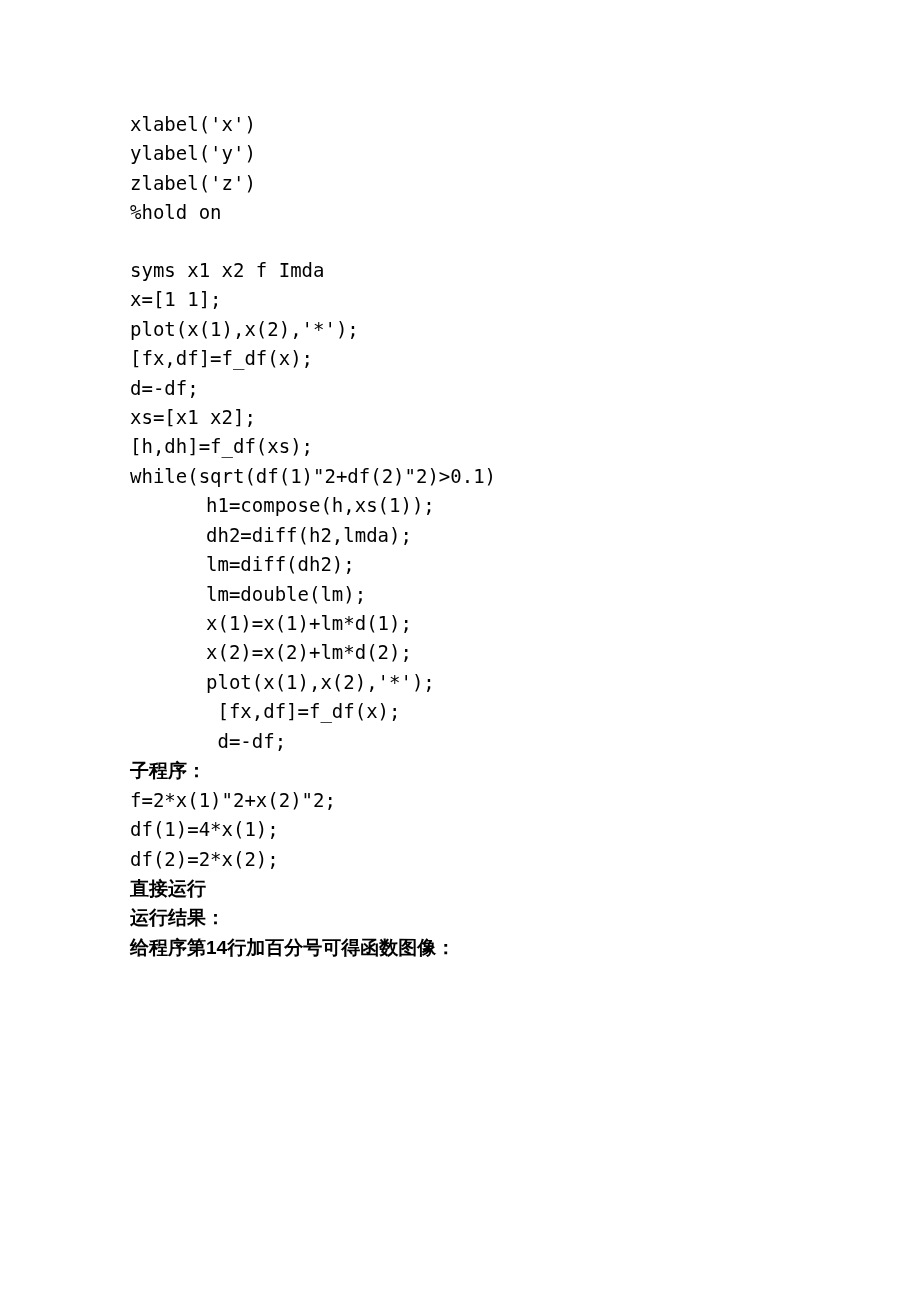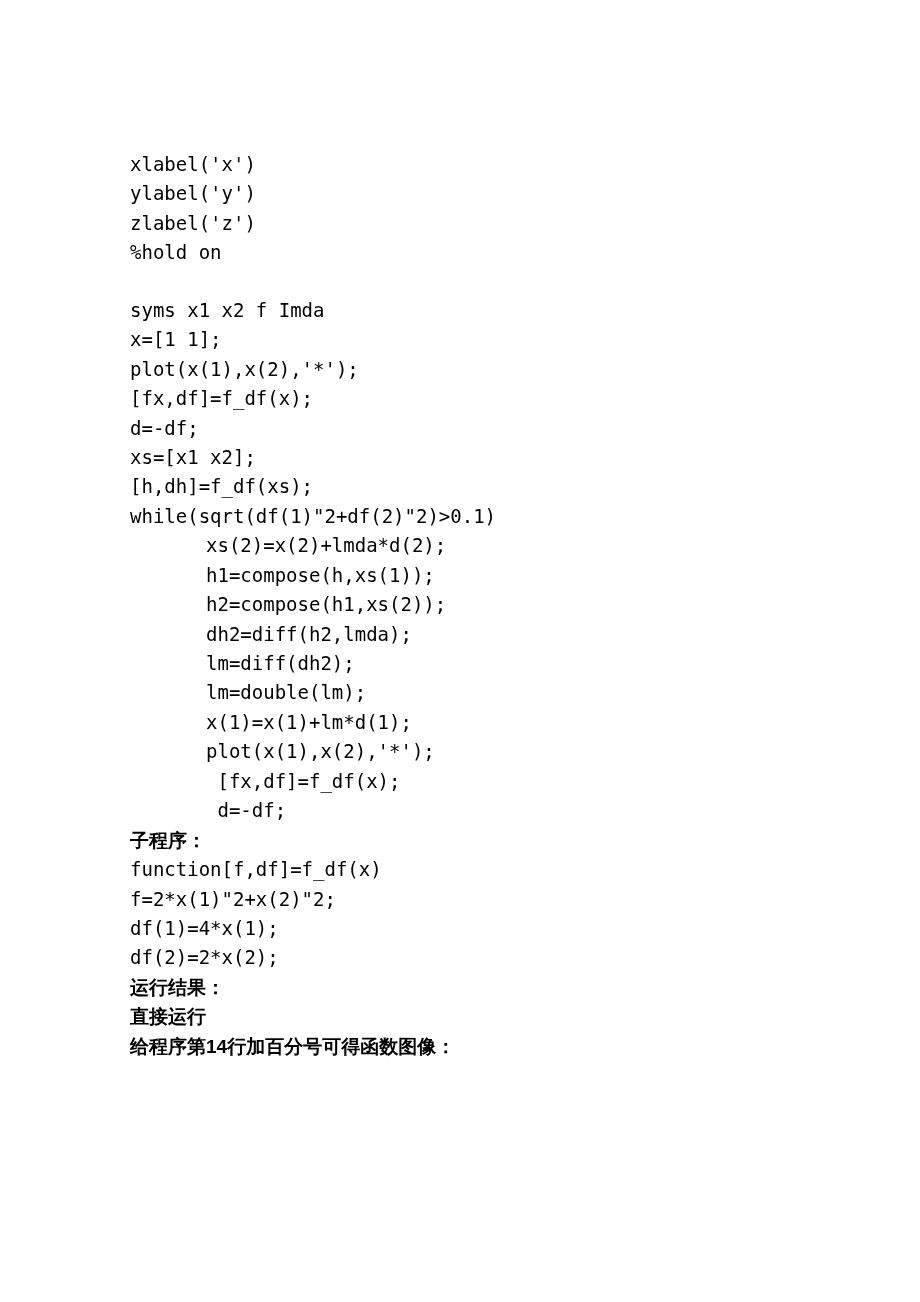--- a/index.html
+++ b/index.html
@@ -7,21 +7,20 @@
       padding: 0;
       background: #ffffff;
       font-family: "SimSun", "宋体", serif;
       width: 920px;
     }
     .page {
       padding: 110px 130px 100px 130px;
       font-size: 19px;
       line-height: 1.55;
       color: #000000;
-      margin-top: 40px;
     }
     .code-line {
       font-family: Consolas, monospace;
       white-space: pre;
       font-size: 19px;
     }
     .indent {
       padding-left: 76px;
     }
     .blank-line {
@@ -42,31 +41,29 @@
   <div class="code-line">%hold on</div>
   <div class="blank-line"></div>
   <div class="code-line">syms x1 x2 f Imda</div>
   <div class="code-line">x=[1 1];</div>
   <div class="code-line">plot(x(1),x(2),'*');</div>
   <div class="code-line">[fx,df]=f_df(x);</div>
   <div class="code-line">d=-df;</div>
   <div class="code-line">xs=[x1 x2];</div>
   <div class="code-line">[h,dh]=f_df(xs);</div>
   <div class="code-line">while(sqrt(df(1)"2+df(2)"2)&gt;0.1)</div>
-  <div class="code-line indent">xs(2)=x(2)+lmda*d(2);</div>
   <div class="code-line indent">h1=compose(h,xs(1));</div>
-  <div class="code-line indent">h2=compose(h1,xs(2));</div>
   <div class="code-line indent">dh2=diff(h2,lmda);</div>
   <div class="code-line indent">lm=diff(dh2);</div>
   <div class="code-line indent">lm=double(lm);</div>
   <div class="code-line indent">x(1)=x(1)+lm*d(1);</div>
+  <div class="code-line indent">x(2)=x(2)+lm*d(2);</div>
   <div class="code-line indent">plot(x(1),x(2),'*');</div>
   <div class="code-line indent"> [fx,df]=f_df(x);</div>
   <div class="code-line indent"> d=-df;</div>
   <div class="bold-cn">子程序：</div>
-  <div class="code-line">function[f,df]=f_df(x)</div>
   <div class="code-line">f=2*x(1)"2+x(2)"2;</div>
   <div class="code-line">df(1)=4*x(1);</div>
   <div class="code-line">df(2)=2*x(2);</div>
+  <div class="bold-cn">直接运行</div>
   <div class="bold-cn">运行结果：</div>
-  <div class="bold-cn">直接运行</div>
   <div class="bold-cn">给程序第14行加百分号可得函数图像：</div>
 </div>
 
 </body></html>

